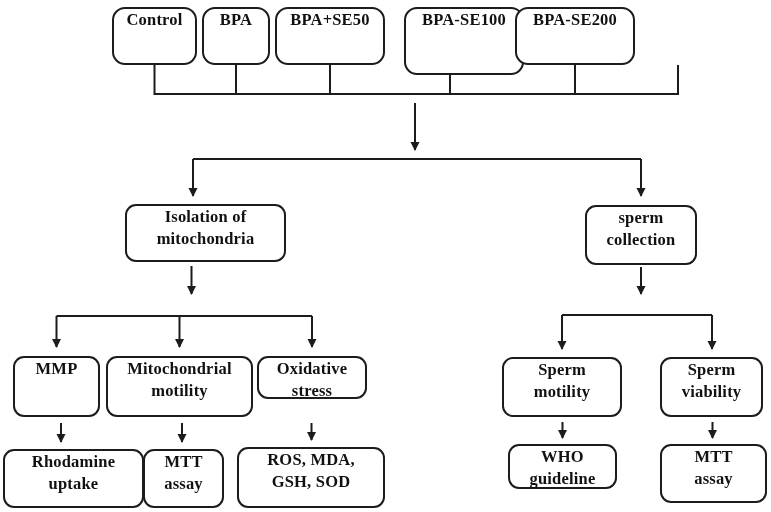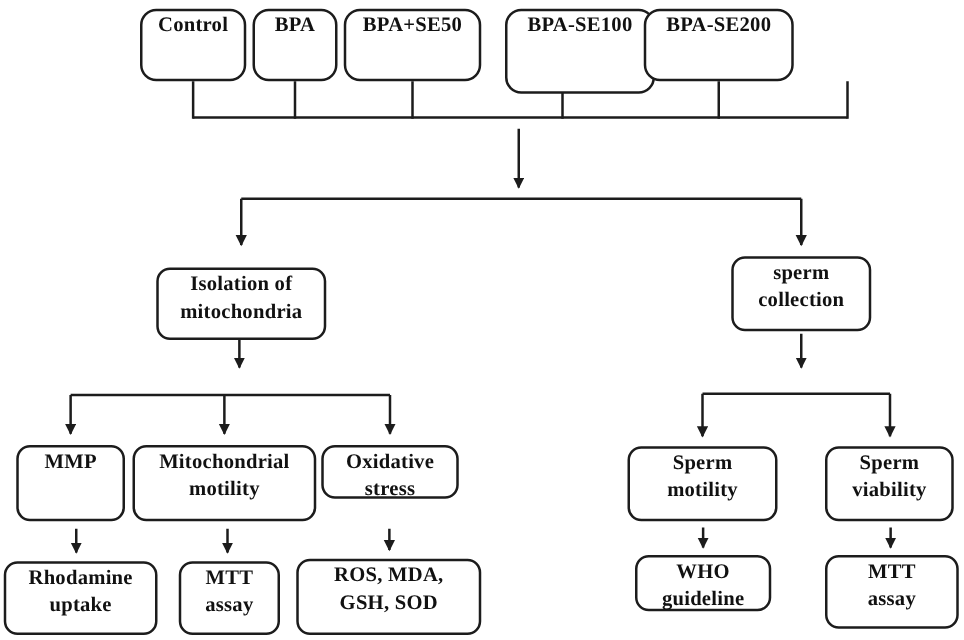--- a/index.html
+++ b/index.html
@@ -86,21 +86,21 @@
   <div class="node r12" style="left:275px;top:7px;width:110px;height:58px;">
     <span class="label">BPA+SE50</span>
   </div>
   <div class="node r12" style="left:390px;top:7px;width:120px;height:68px;margin-left:14px;">
     <span class="label">BPA-SE100</span>
   </div>
   <div class="node r12" style="left:515px;top:7px;width:120px;height:58px;">
     <span class="label">BPA-SE200</span>
   </div>
 
-  <div class="node" style="left:125px;top:214px;width:136px;height:58px;">
+  <div class="node" style="left:125px;top:204px;width:161px;height:58px;">
     <span class="label">Isolation of
 mitochondria</span>
   </div>
   <div class="node" style="left:585px;top:205px;width:112px;height:60px;">
     <span class="label">sperm
 collection</span>
   </div>
 
   <div class="node" style="left:13px;top:356px;width:87px;height:61px;">
     <span class="label">MMP</span>
@@ -116,21 +116,21 @@
 
   <div class="node" style="left:502px;top:357px;width:120px;height:60px;">
     <span class="label">Sperm
 motility</span>
   </div>
   <div class="node" style="left:660px;top:357px;width:103px;height:60px;">
     <span class="label">Sperm
 viability</span>
   </div>
 
-  <div class="node" style="left:3px;top:449px;width:123px;height:59px;">
+  <div class="node" style="left:3px;top:449px;width:141px;height:59px;">
     <span class="label">Rhodamine
 uptake</span>
   </div>
   <div class="node" style="left:143px;top:449px;width:81px;height:59px;">
     <span class="label">MTT
 assay</span>
   </div>
   <div class="node" style="left:237px;top:447px;width:148px;height:61px;">
     <span class="label">ROS, MDA,
 GSH, SOD</span>

